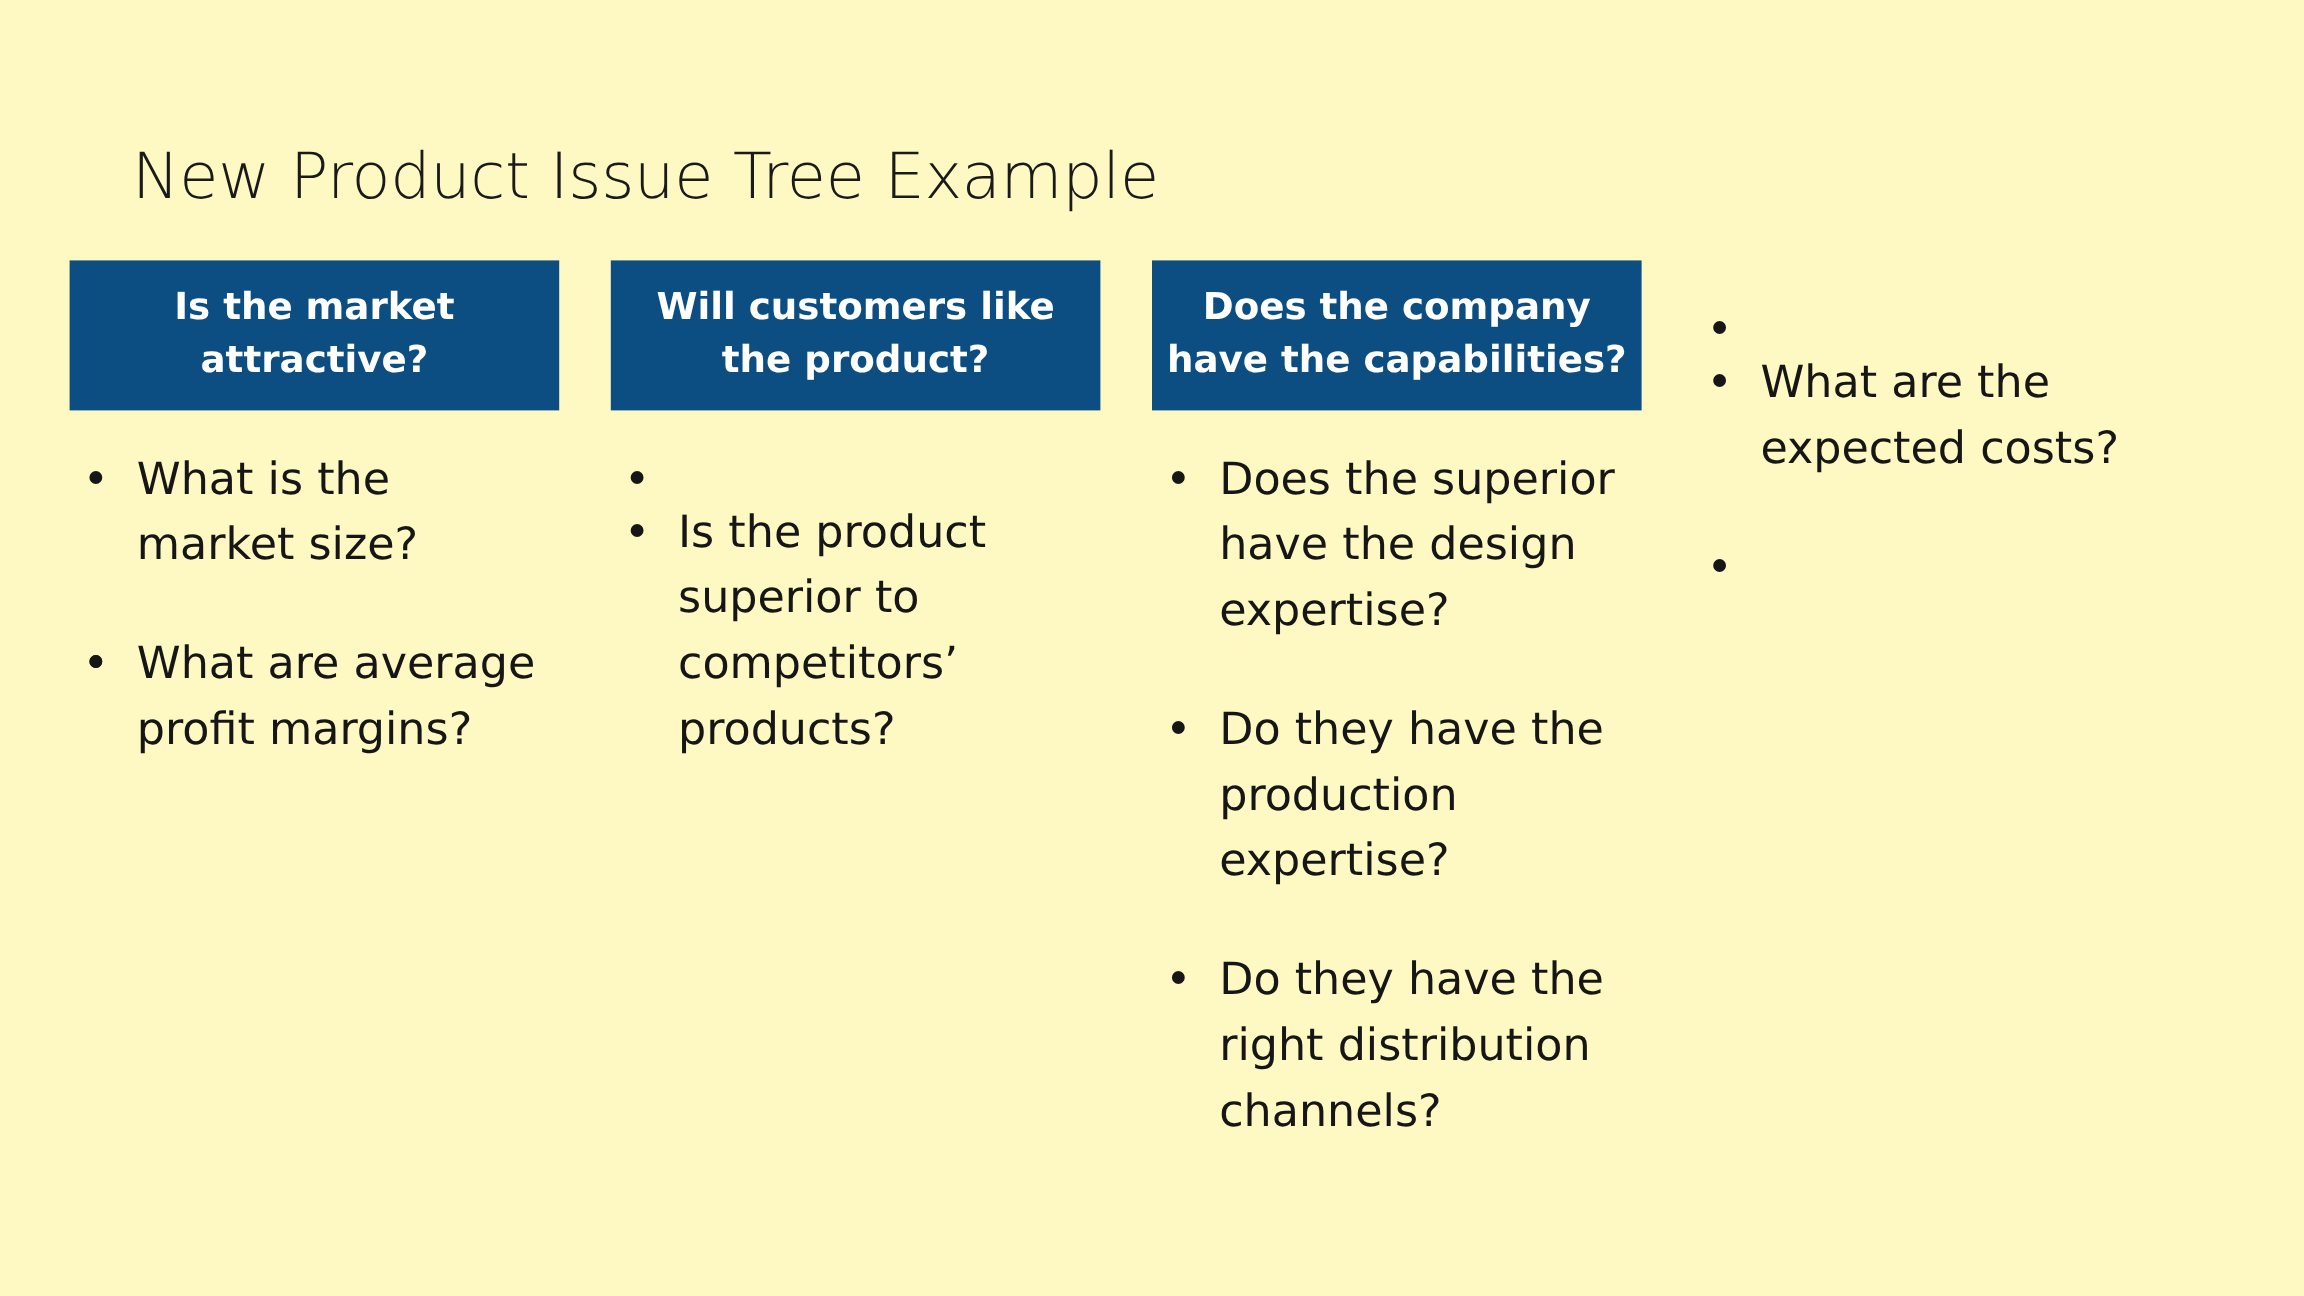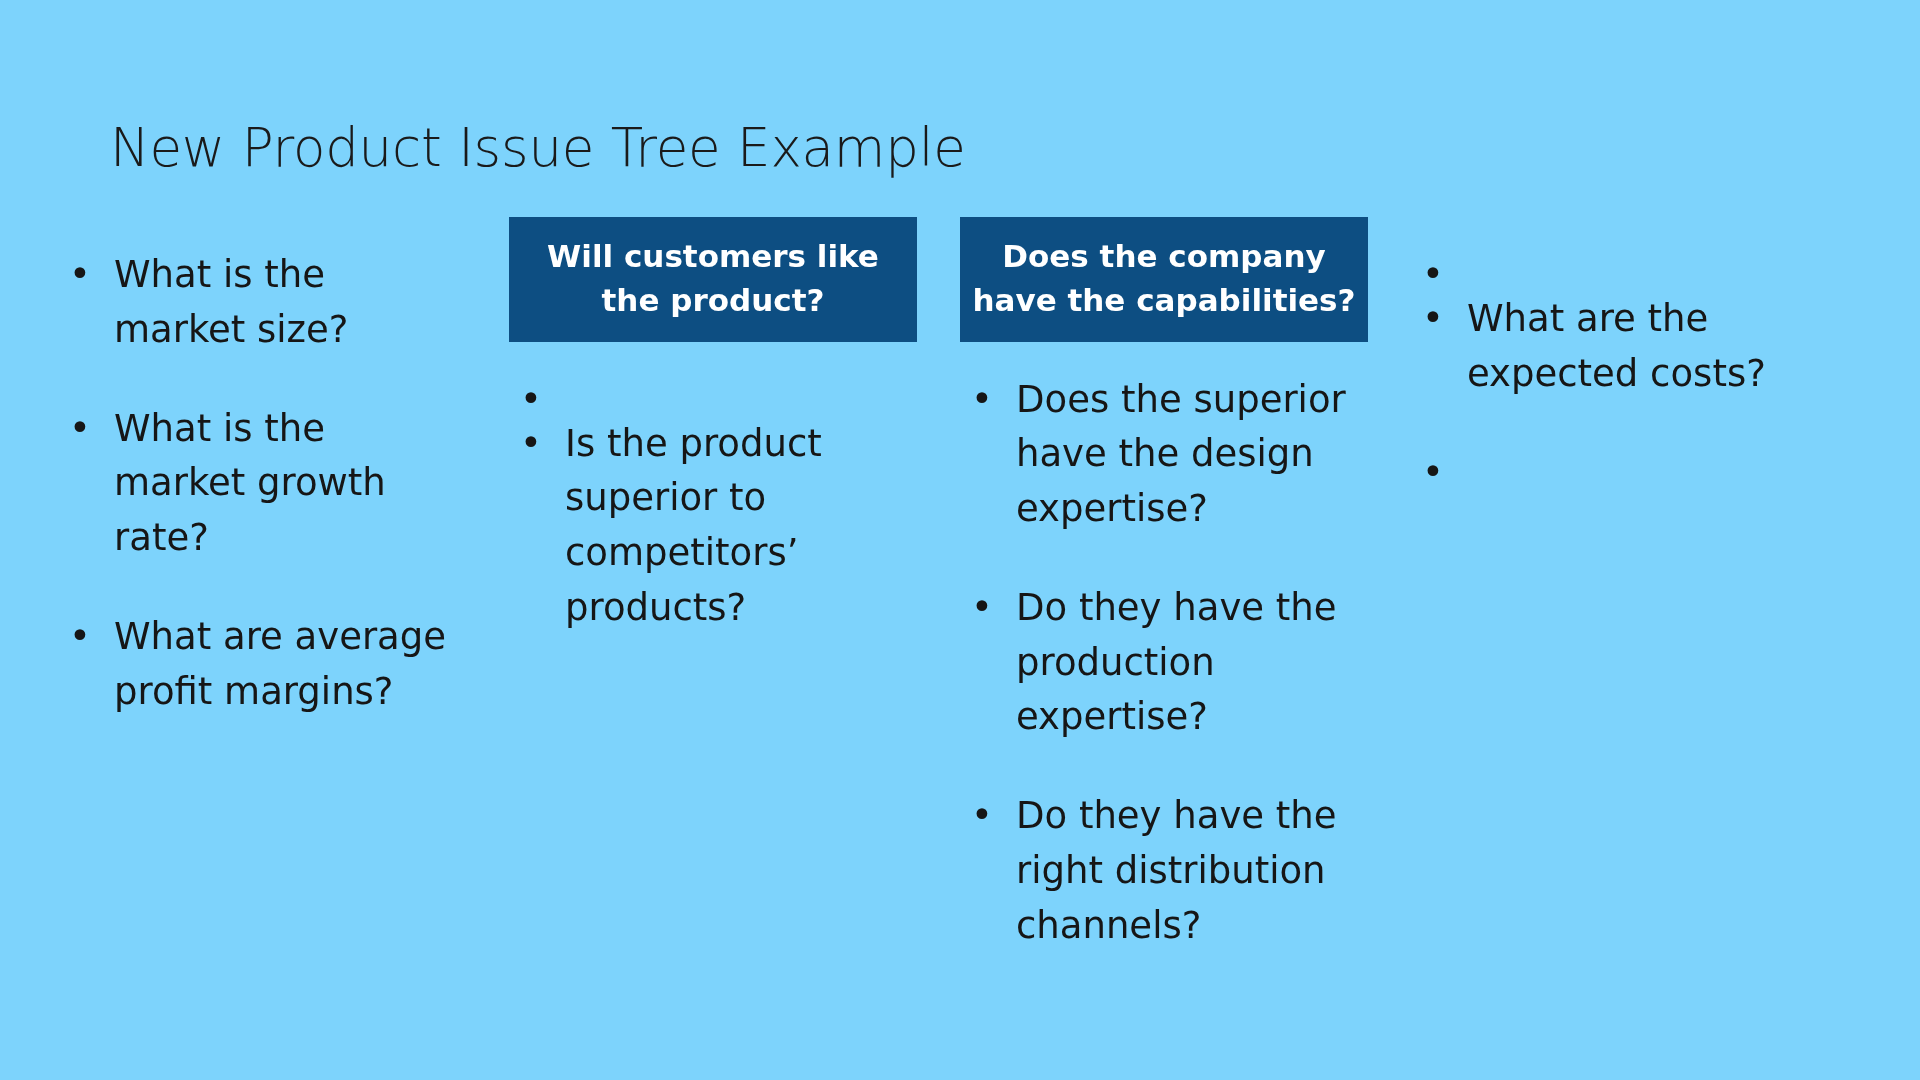--- a/index.html
+++ b/index.html
@@ -13,21 +13,21 @@
     height: 1080px;
     overflow: hidden;
     font-family: "DejaVu Sans", "Liberation Sans", sans-serif;
     -webkit-font-smoothing: antialiased;
   }
 
   #slide {
     position: relative;
     width: 1920px;
     height: 1080px;
-    background: #7dd3fc;
+    background: #fef9c3;
   }
 
   
   #page-title {
     position: absolute;
     left: 110px;
     top: 82px;
     font-size: 53px;
     line-height: 1.12;
     font-weight: 300;
@@ -114,28 +114,30 @@
 </head>
 <body>
 
 <div id="slide">
 
   <h1 id="page-title">New Product Issue Tree Example</h1>
 
   <div id="columns">
 
     <div class="column">
+      <div class="col-header">
+        <span class="hdr-text">Is the market attractive?</span>
+      </div>
       <ul class="bullet-list">
         <li class="bullet-item">
           <span class="bullet-dot">•</span>
           <span class="bullet-text">What is the market size?</span>
         </li>
         <li class="bullet-item">
           <span class="bullet-dot">•</span>
-          <span class="bullet-text">What is the market growth rate?</span>
         </li>
         <li class="bullet-item">
           <span class="bullet-dot">•</span>
           <span class="bullet-text">What are average profit margins?</span>
         </li>
       </ul>
     </div>
 
     <div class="column">
       <div class="col-header">

